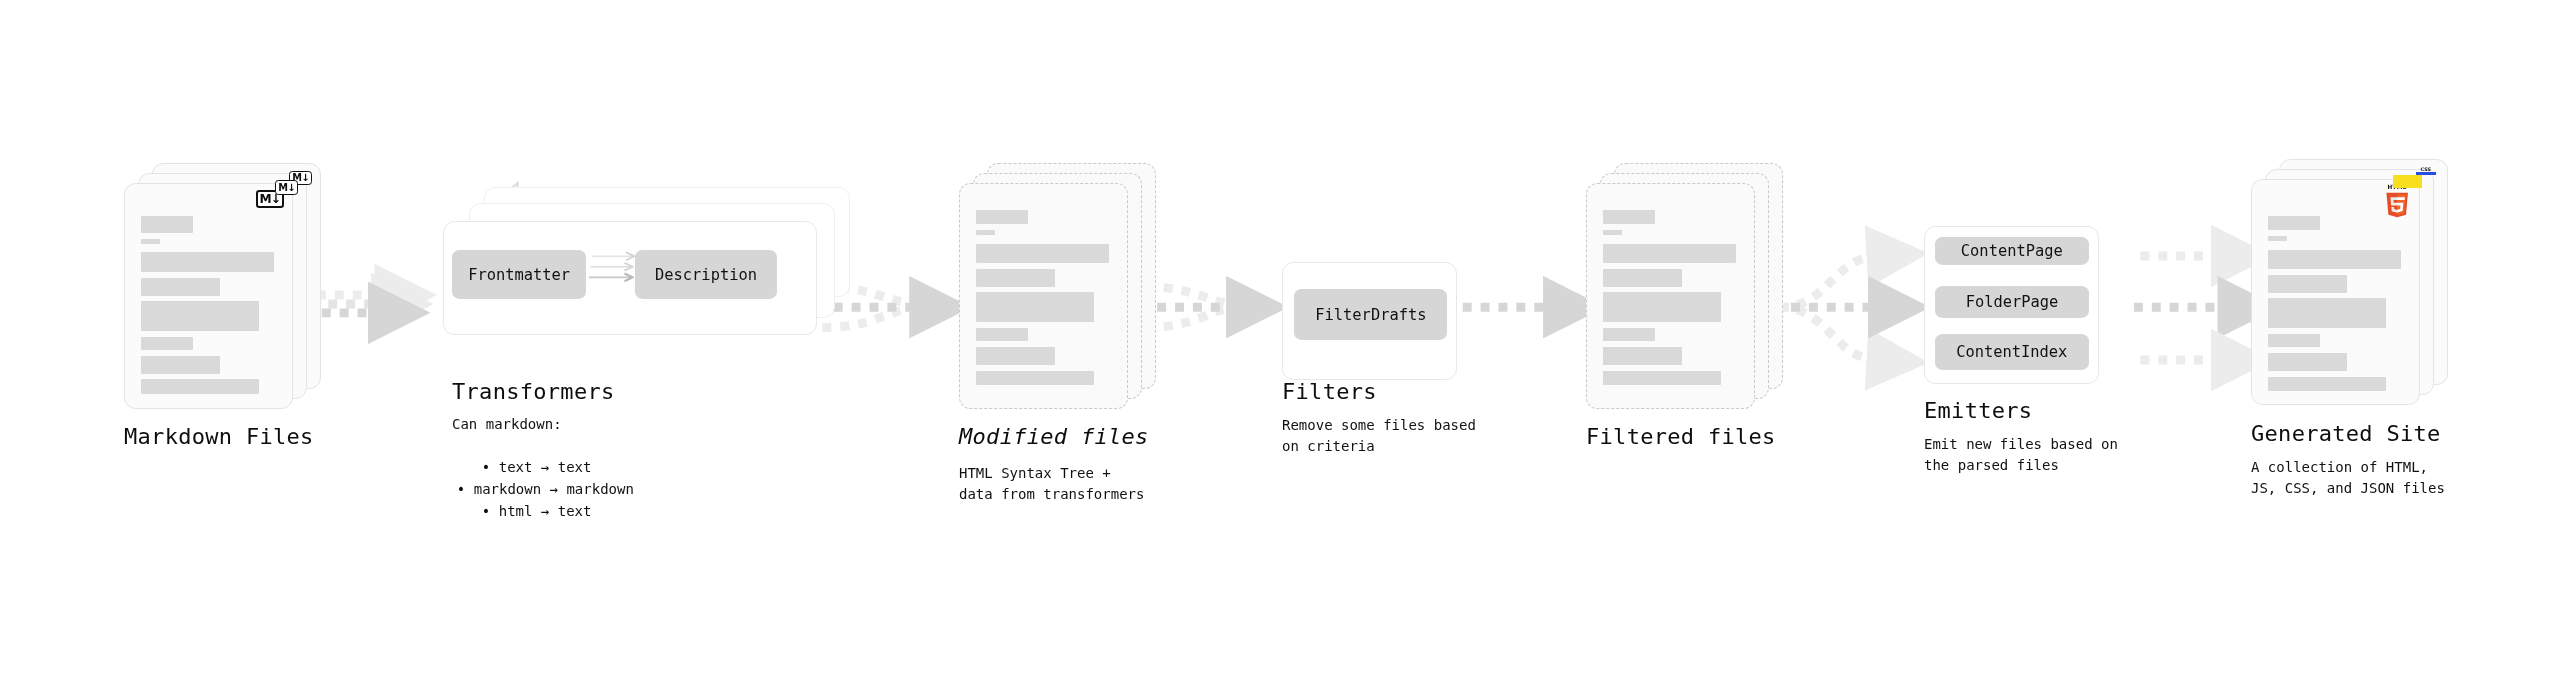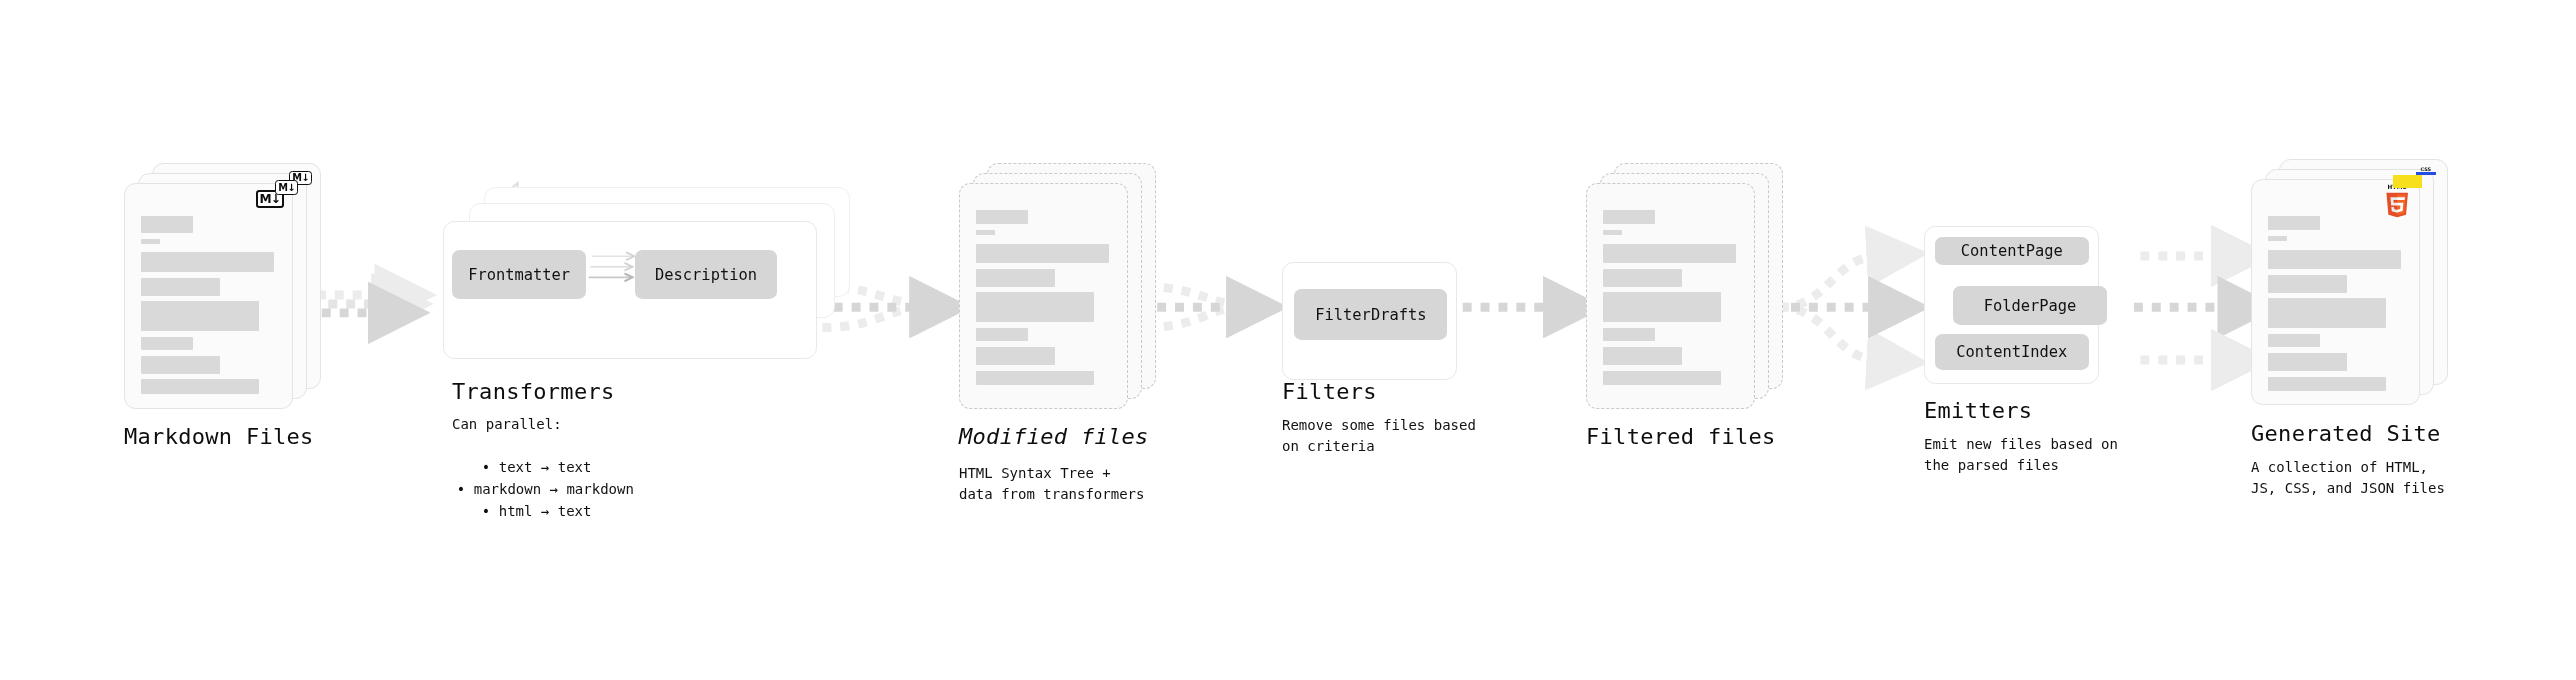--- a/index.html
+++ b/index.html
@@ -163,40 +163,40 @@
 <div class="stage" style="left:443px;top:187px;">
 
   <div class="pbox" style="left:41px;top:0px;width:366px;height:110px;border-color:#f0f0f0;">
     <div class="chip ghost2" style="left:16.3px;top:23px;width:114px;height:50px;"></div>
     <div class="chip ghost2" style="left:163px;top:23px;width:122px;height:50px;"></div>
   </div>
   <div class="pbox" style="left:26px;top:16.3px;width:366px;height:115px;border-color:#eeeeee;">
     <div class="chip ghost1" style="left:16.3px;top:24.4px;width:115px;height:52px;"></div>
     <div class="chip ghost1" style="left:163px;top:24.4px;width:124px;height:52px;"></div>
   </div>
-  <div class="pbox" style="left:0px;top:34px;width:374px;height:138px;border-color:#e8e8e8;">
+  <div class="pbox" style="left:0px;top:34px;width:374px;height:114px;border-color:#e8e8e8;">
     <div class="chip" style="left:8.1px;top:28px;width:134px;height:49px;">Frontmatter</div>
     <div class="chip" style="left:191px;top:28px;width:142px;height:49px;">Description</div>
     <svg width="374" height="118" style="position:absolute;left:0;top:0;" xmlns="http://www.w3.org/2000/svg" viewBox="0 0 460 145">
       <defs>
         <marker id="tiny" markerWidth="6" markerHeight="6" refX="4" refY="3" orient="auto">
           <path d="M0,0.6 L5,3 L0,5.4" fill="none" stroke="#d2d2d2" stroke-width="1.1"></path>
         </marker>
         <marker id="tinyd" markerWidth="6" markerHeight="6" refX="4" refY="3" orient="auto">
           <path d="M0,0.6 L5,3 L0,5.4" fill="none" stroke="#b8b8b8" stroke-width="1.3"></path>
         </marker>
       </defs>
       <line x1="182" y1="42" x2="232" y2="42" stroke="#e3e3e3" stroke-width="2" marker-end="url(#tiny)"></line>
       <line x1="180" y1="55" x2="230" y2="55" stroke="#dcdcdc" stroke-width="2" marker-end="url(#tiny)"></line>
       <line x1="178" y1="68" x2="230" y2="68" stroke="#c8c8c8" stroke-width="2" marker-end="url(#tinyd)"></line>
     </svg>
   </div>
 </div>
 <div class="title" style="left:452px;top:379px;">Transformers</div>
-<div class="sub" style="left:452px;top:414px;">Can parallel:</div>
+<div class="sub" style="left:452px;top:414px;">Can markdown:</div>
 <div class="sub" style="left:465px;top:436px;">
   <span>•&nbsp;</span><span>text → text</span>
 </div>
 <div class="sub" style="left:440px;top:458px;">
   <span>•&nbsp;</span><span>markdown → markdown</span>
 </div>
 <div class="sub" style="left:465px;top:480px;">
   <span>•&nbsp;</span><span>html → text</span>
 </div>
 
@@ -247,21 +247,21 @@
         <div class="bar" style="width:118px;height:14.6px;"></div>
       </div>
     </div>
   </div>
 </div>
 <div class="title" style="left:1586px;top:424px;">Filtered files</div>
 
 <div class="stage" style="left:1924px;top:226px;">
   <div class="pbox" style="left:0;top:0;width:175px;height:158px;border-color:#e8e8e8;">
     <div class="chip" style="left:9.8px;top:9.8px;width:154px;height:28px;">ContentPage</div>
-    <div class="chip" style="left:28px;top:59px;width:154px;height:39px;">FolderPage</div>
+    <div class="chip" style="left:10px;top:59px;width:154px;height:32px;">FolderPage</div>
     <div class="chip" style="left:9.8px;top:107px;width:154px;height:36px;">ContentIndex</div>
   </div>
 </div>
 <div class="title" style="left:1924px;top:398px;">Emitters</div>
 <div class="sub" style="left:1924px;top:434px;">Emit new files based on
 the parsed files</div>
 
 <div class="stage" style="left:2251px;top:159px;">
   <div class="docstack" style="width:203px;height:252px;">
     <div class="doc b3">

